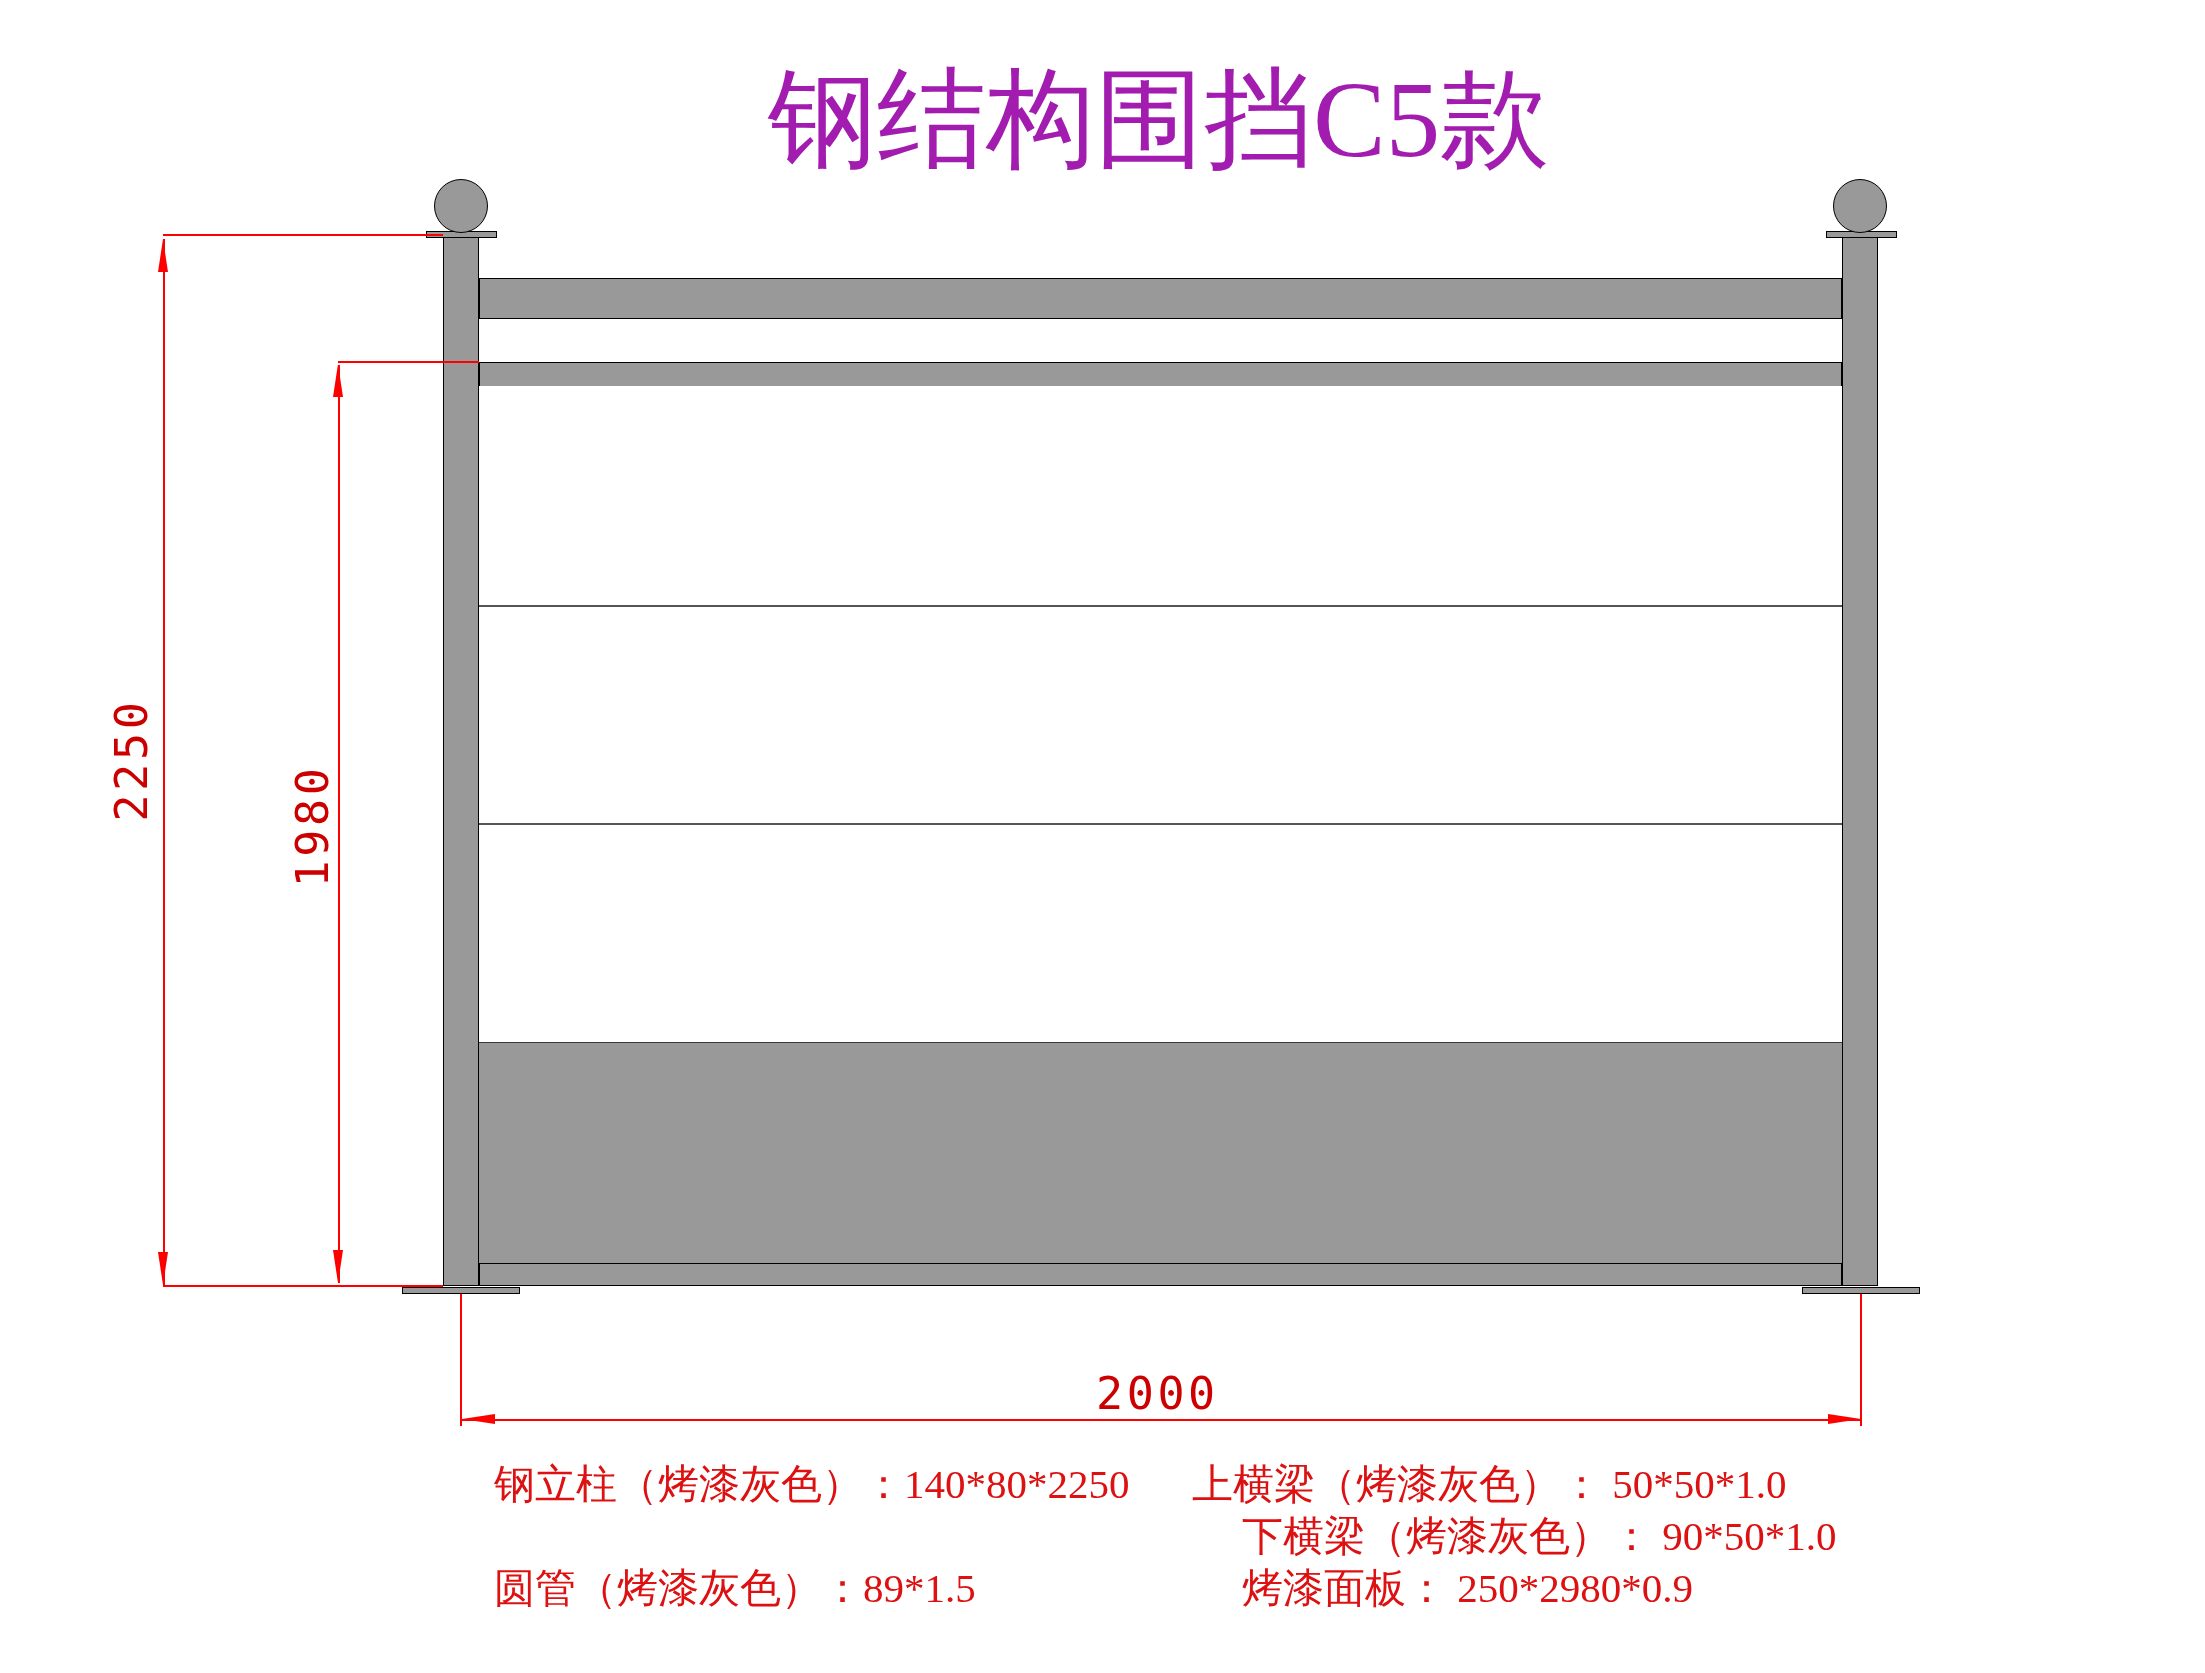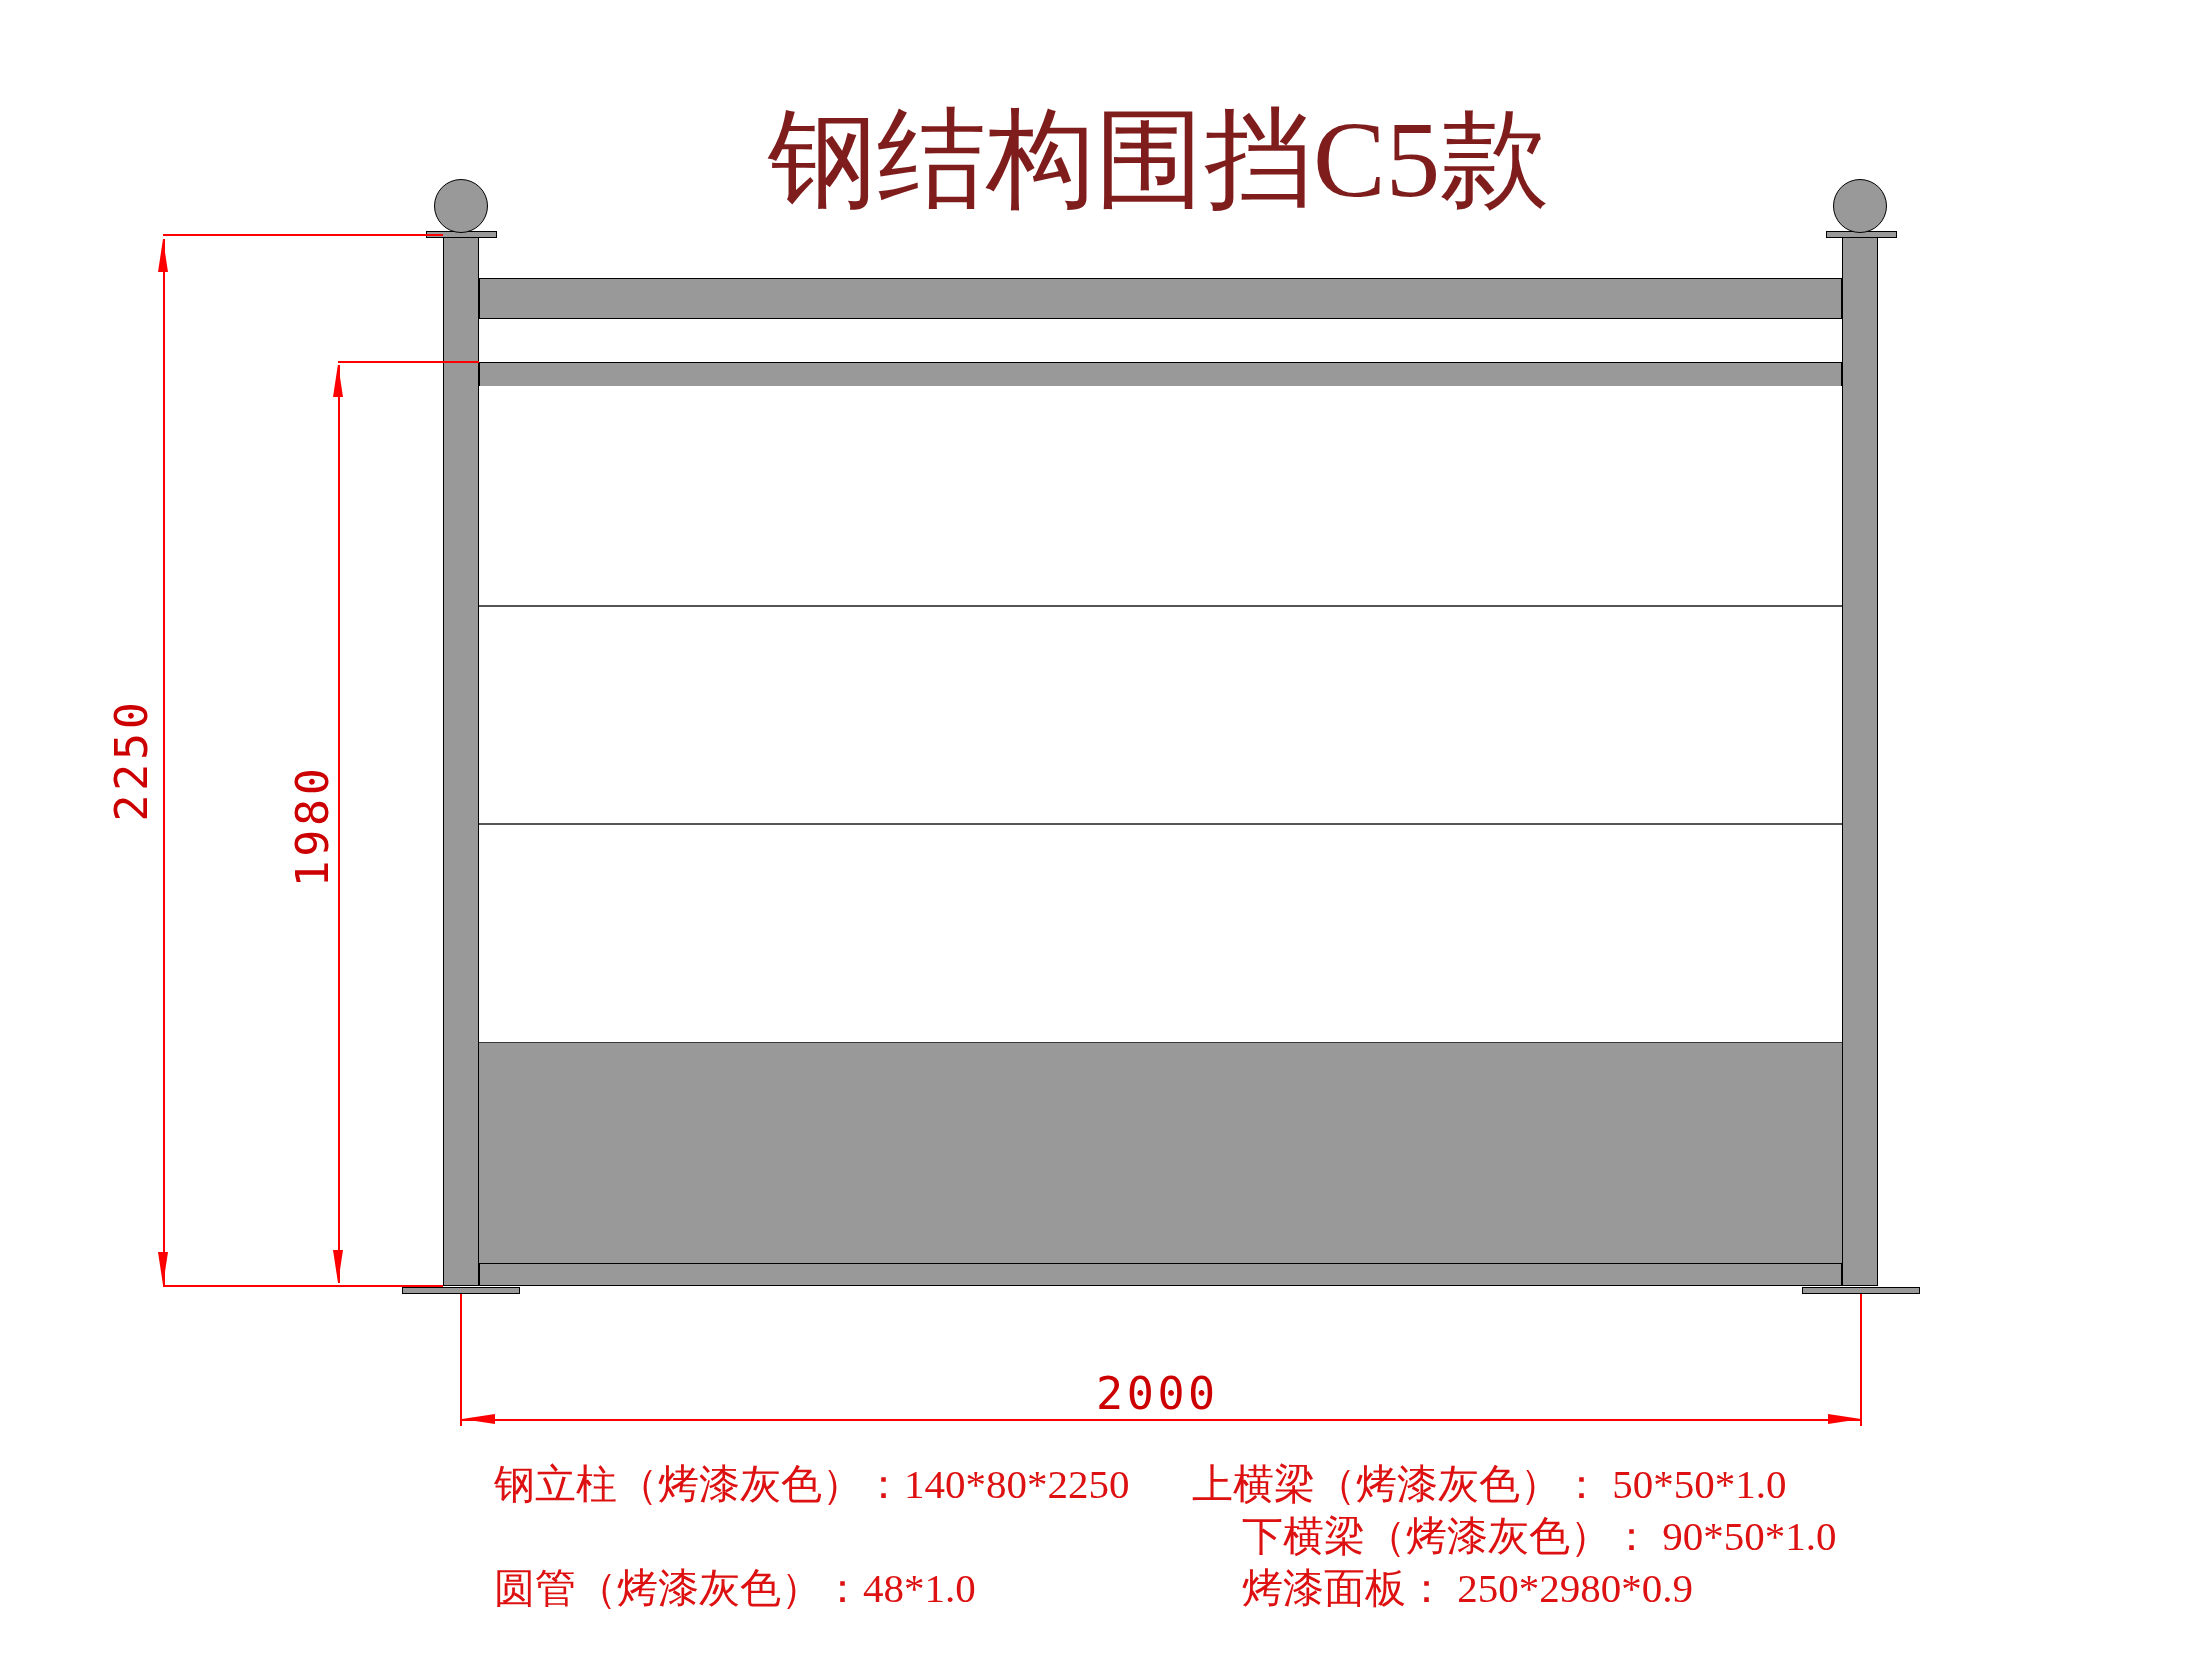--- a/index.html
+++ b/index.html
@@ -15,21 +15,21 @@
   .dline{position:absolute;background:#ff0000;}
   .arrow{position:absolute;width:0;height:0;}
   .arrow-up{border-left:5.8px solid transparent;border-right:5.8px solid transparent;border-bottom:33px solid #ff0000;}
   .arrow-down{border-left:5.8px solid transparent;border-right:5.8px solid transparent;border-top:33px solid #ff0000;}
   .arrow-left{border-top:5.8px solid transparent;border-bottom:5.8px solid transparent;border-right:33px solid #ff0000;}
   .arrow-right{border-top:5.8px solid transparent;border-bottom:5.8px solid transparent;border-left:33px solid #ff0000;}
   .dim-text{position:absolute;color:#cc0000;font-family:"DejaVu Sans Mono","Liberation Mono",monospace;
             font-size:45px;letter-spacing:3.6px;line-height:1;white-space:nowrap;font-weight:400;}
   .dim-text-v{transform:translate(-50%,-50%) rotate(-90deg);}
   
-  .title{position:absolute;color:#7f1d1d;font-size:109px;line-height:1;white-space:nowrap;letter-spacing:0px;margin-top:40px;}
+  .title{position:absolute;color:#a21caf;font-size:109px;line-height:1;white-space:nowrap;letter-spacing:0px;}
   .spec{position:absolute;color:#dd1111;font-size:41px;line-height:1;white-space:nowrap;}
 </style>
 </head>
 <body>
 
 <div class="canvas">
 
   <div class="title" style="left:768px;top:65px;">钢结构围挡C5款</div>
 
   <div class="steel" style="left:479px;top:278px;width:1363px;height:41px;"></div>
@@ -69,20 +69,20 @@
   <div class="dim-text dim-text-v" style="left:312px;top:826px;">1980</div>
 
   <div class="dline" style="left:460px;top:1294px;width:1.5px;height:132px;"></div>
   <div class="dline" style="left:1860px;top:1294px;width:1.5px;height:132px;"></div>
   <div class="dline" style="left:461px;top:1419px;width:1400px;height:1.5px;"></div>
   <div class="arrow arrow-left" style="left:462px;top:1414px;"></div>
   <div class="arrow arrow-right" style="left:1828px;top:1414px;"></div>
   <div class="dim-text" style="left:1096px;top:1371px;">2000</div>
 
   <div class="spec" style="left:494px;top:1464px;">钢立柱（烤漆灰色）：140*80*2250</div>
-  <div class="spec" style="left:494px;top:1568px;">圆管（烤漆灰色）：48*1.0</div>
+  <div class="spec" style="left:494px;top:1568px;">圆管（烤漆灰色）：89*1.5</div>
 
   <div class="spec" style="left:1192px;top:1464px;">上横梁（烤漆灰色）： 50*50*1.0</div>
   <div class="spec" style="left:1242px;top:1516px;">下横梁（烤漆灰色）： 90*50*1.0</div>
   <div class="spec" style="left:1242px;top:1568px;">烤漆面板： 250*2980*0.9</div>
 
 </div>
 
 
 </body></html>

